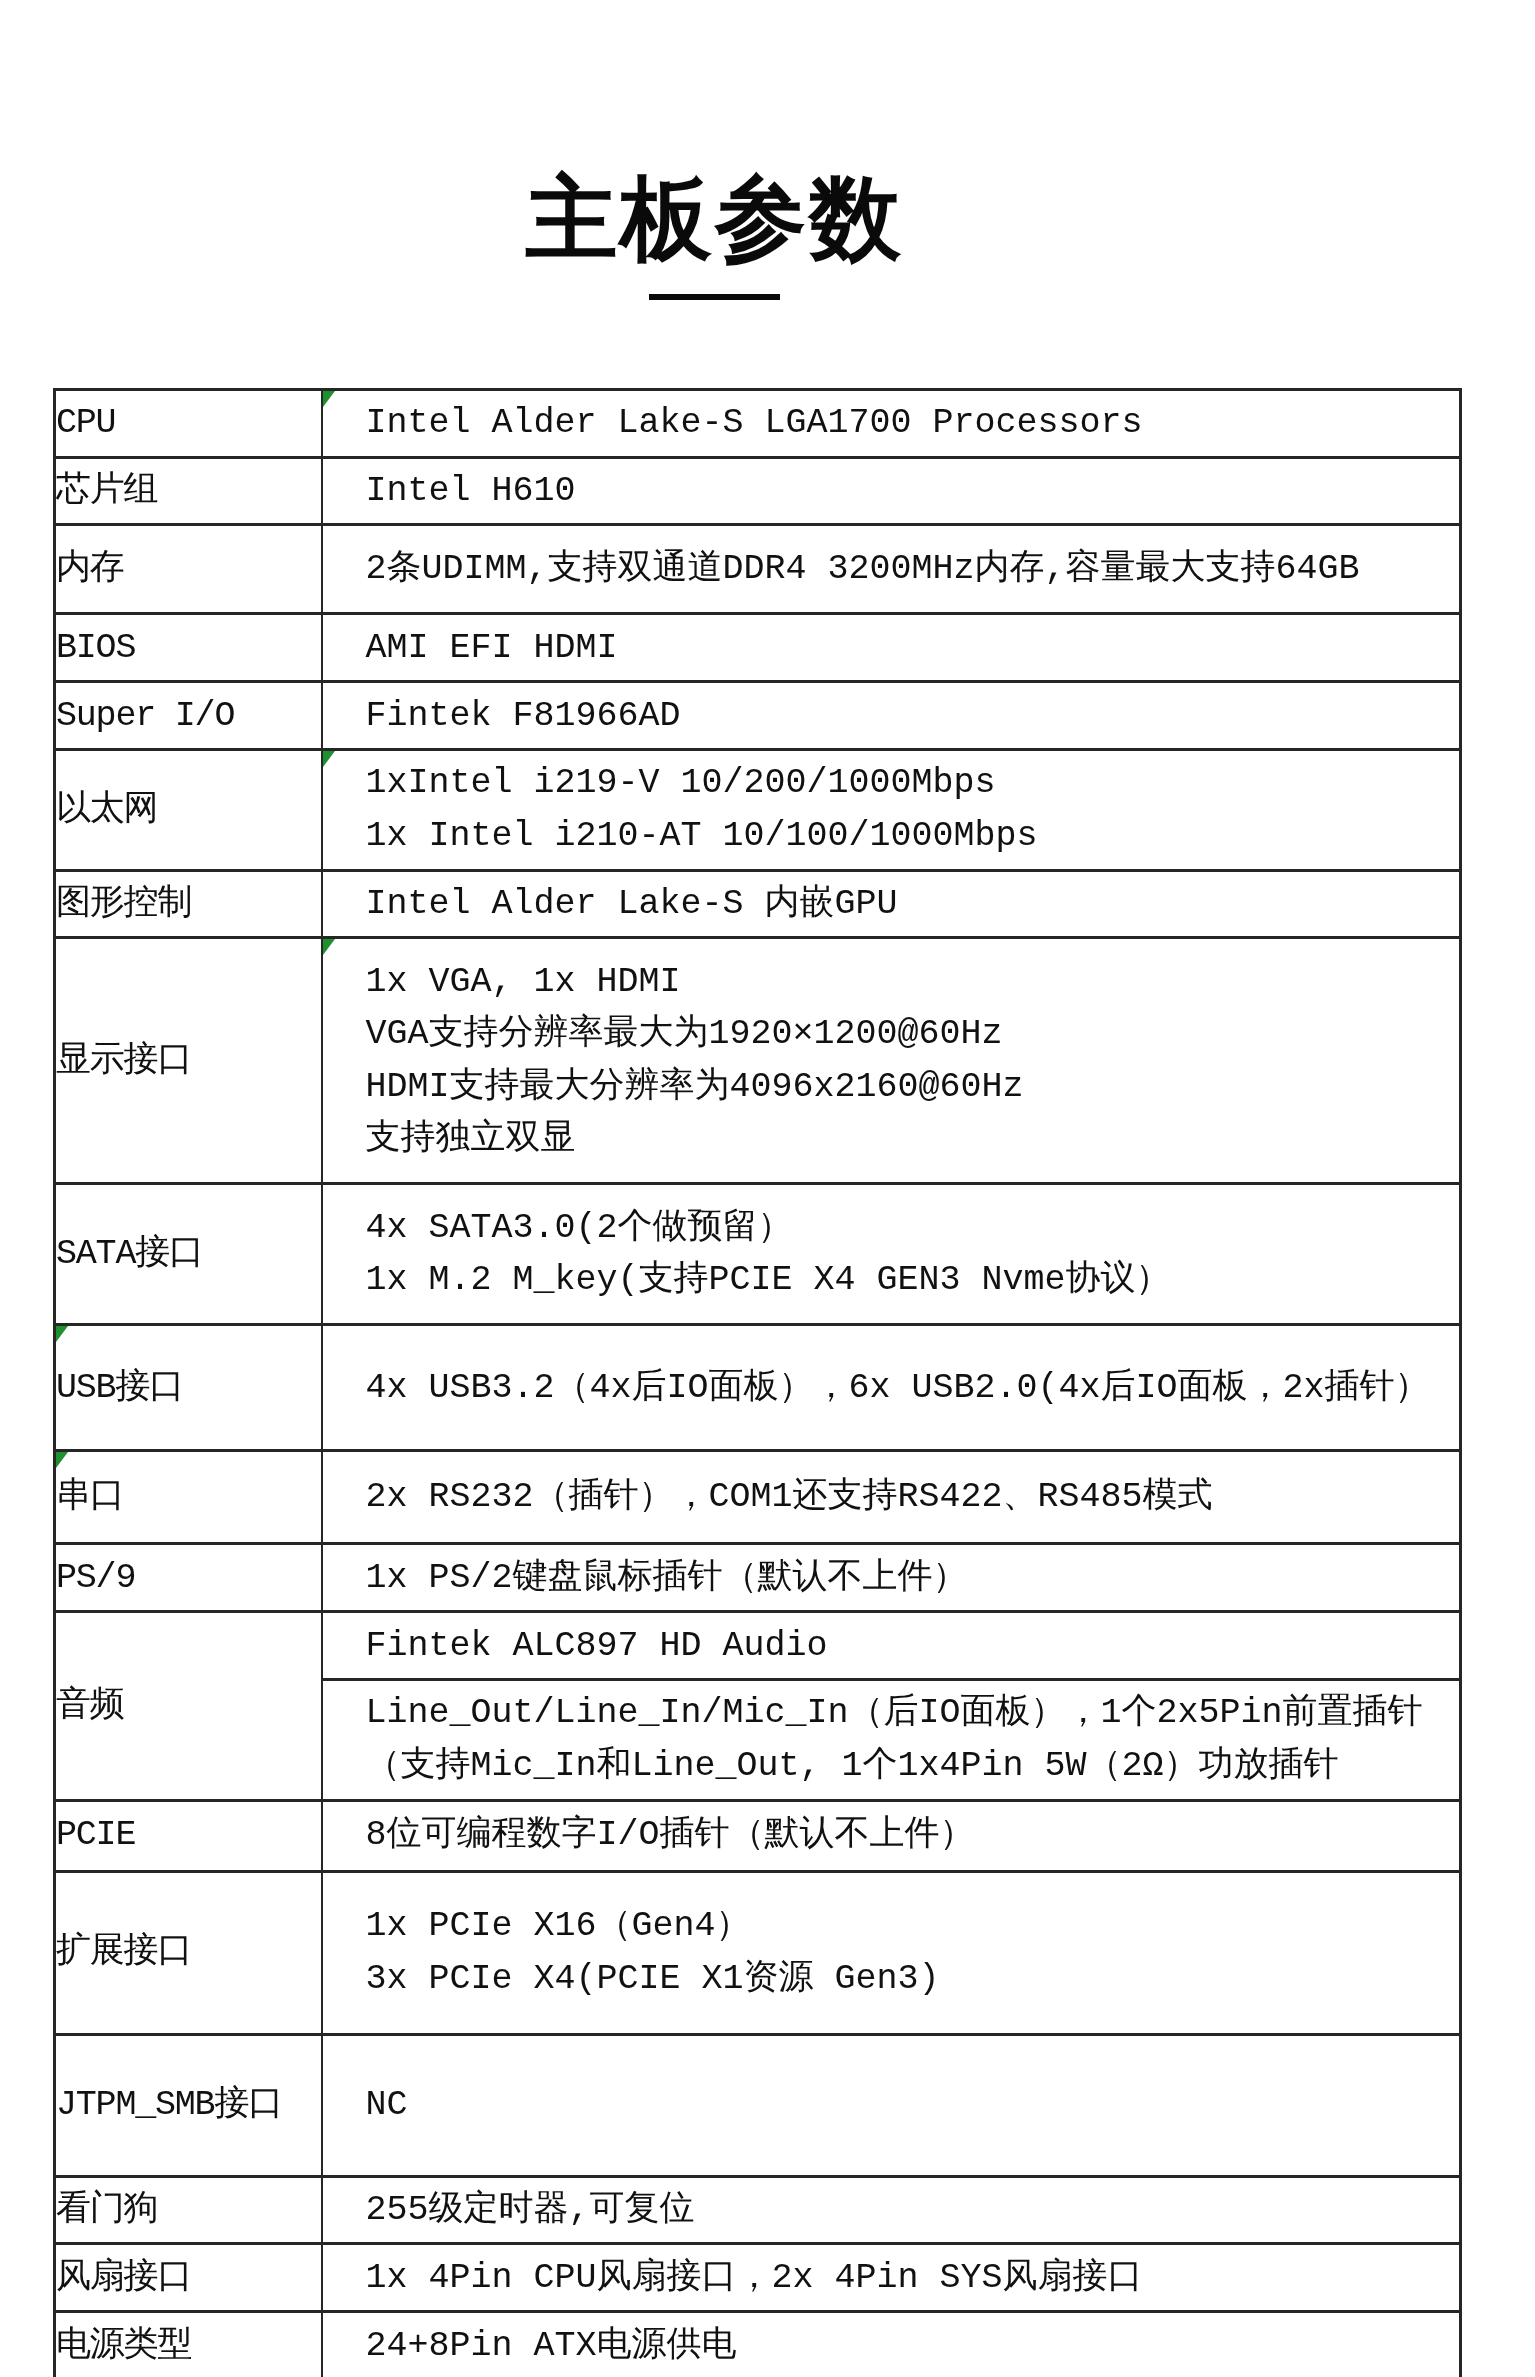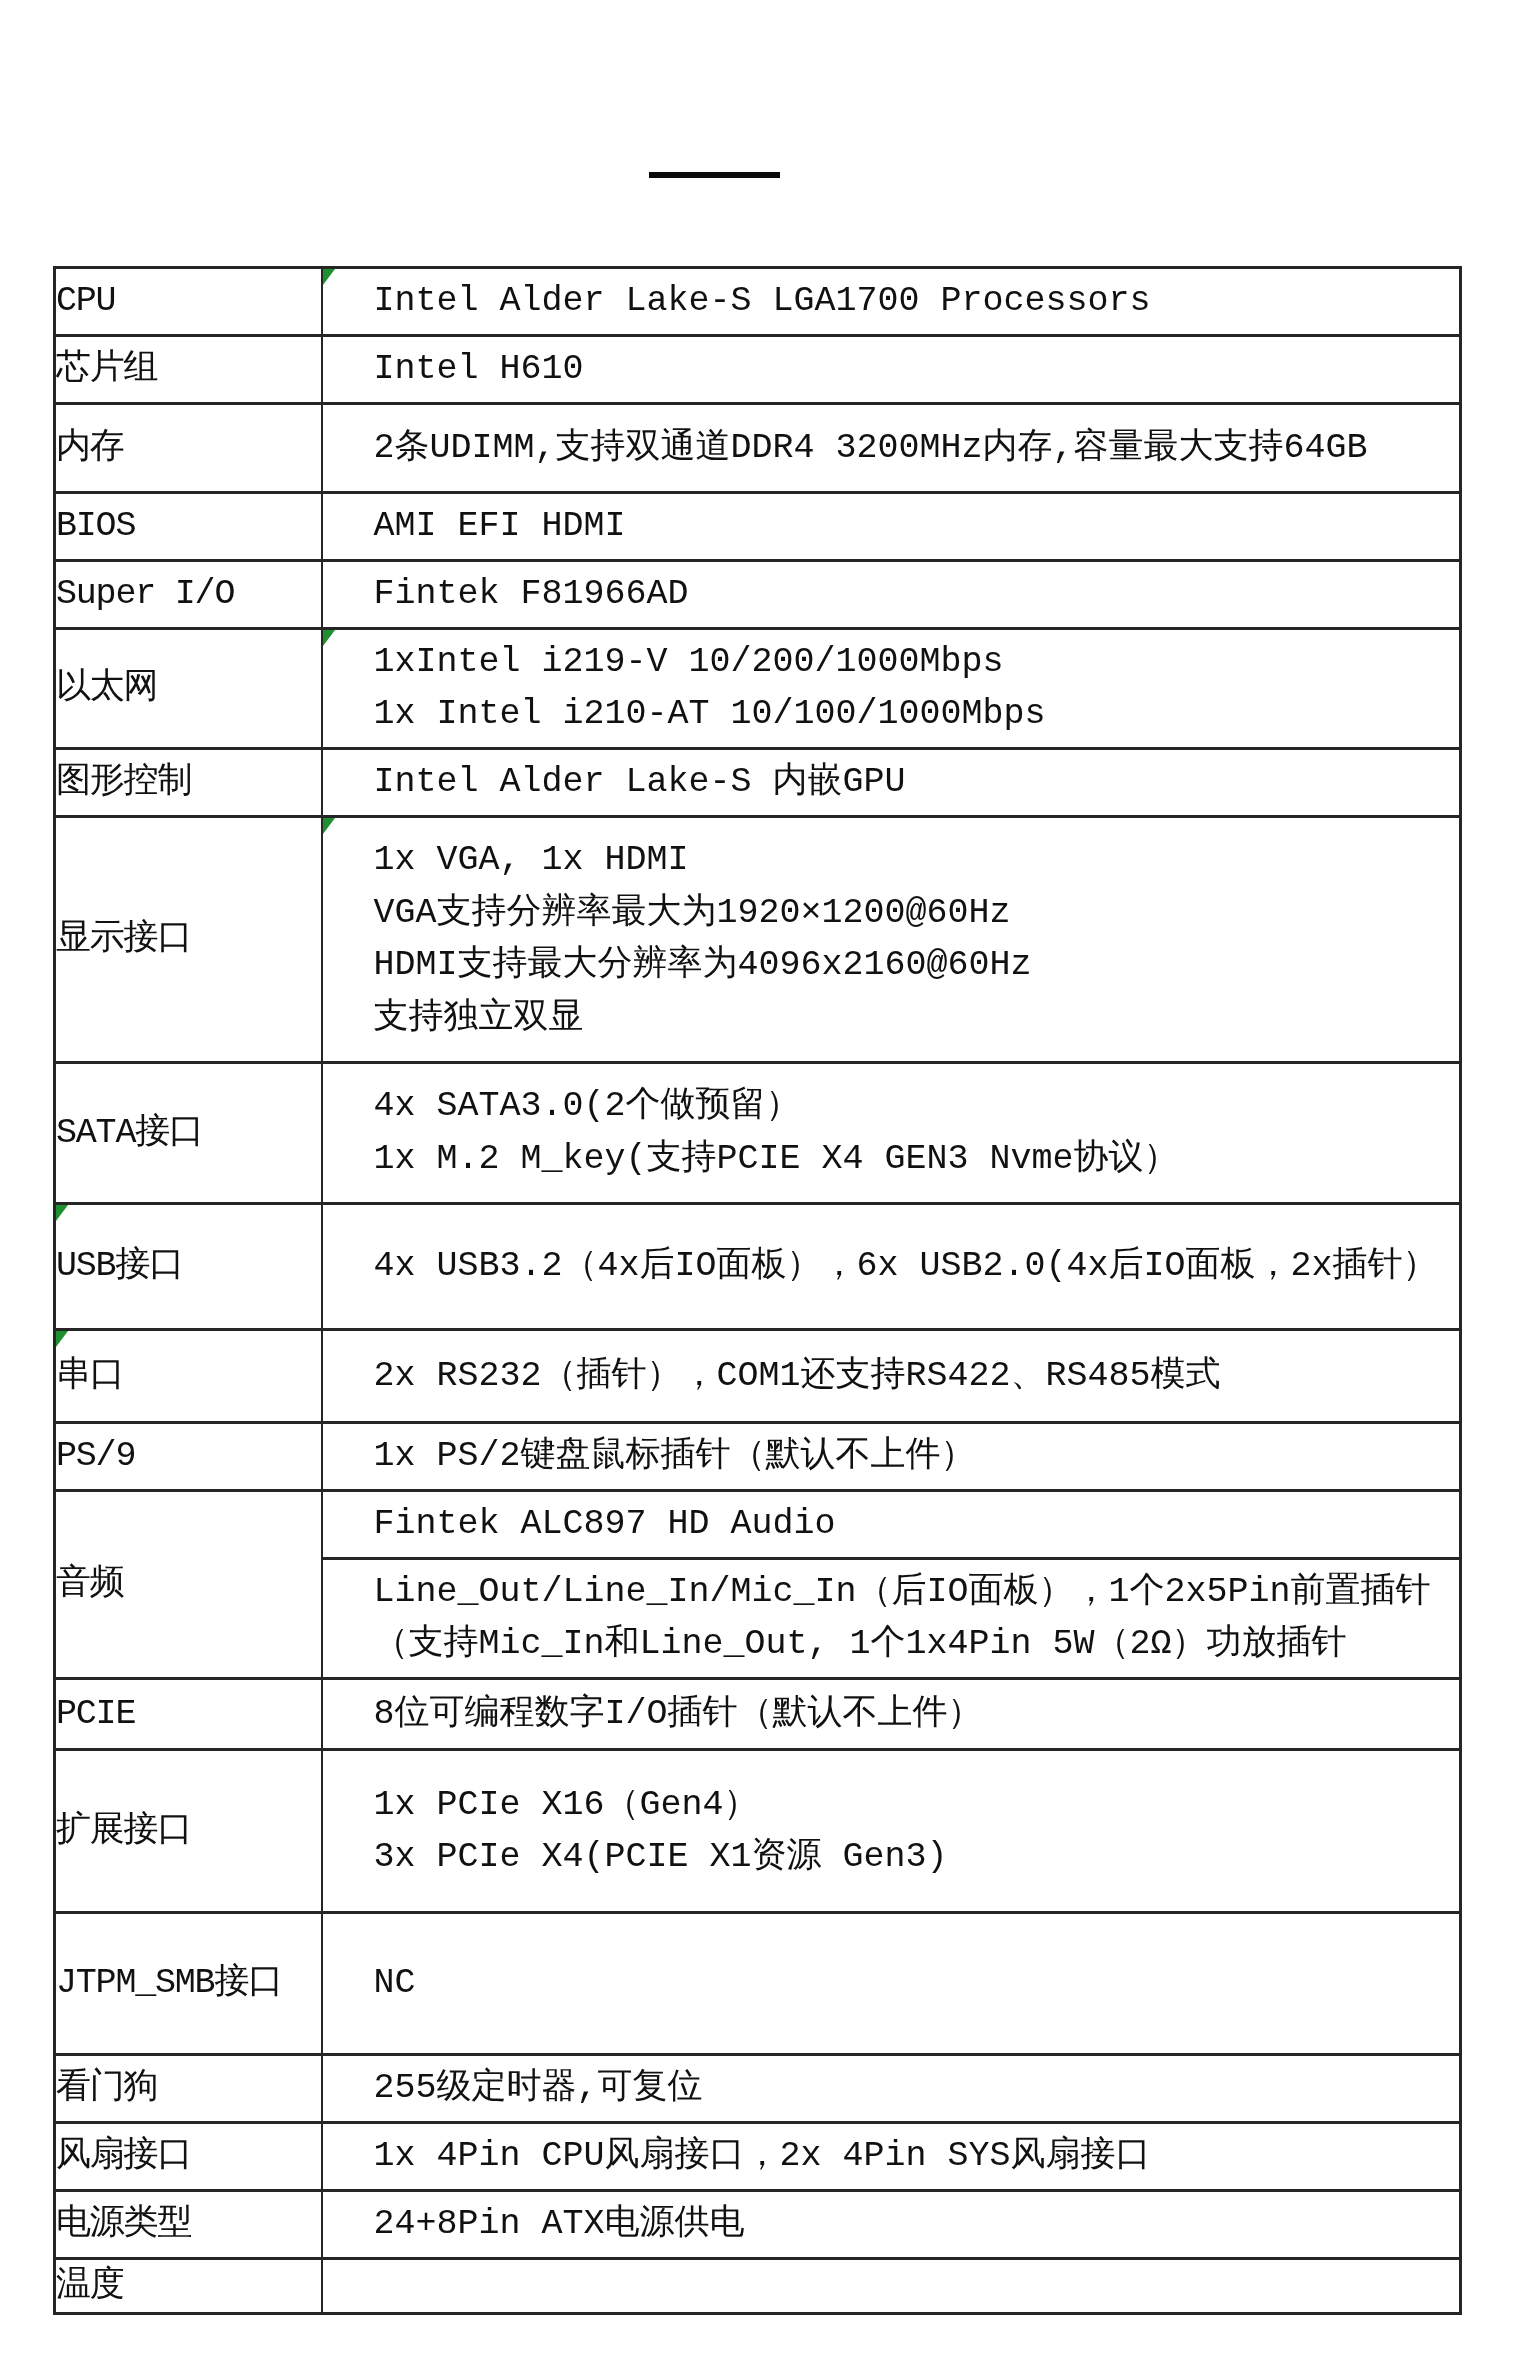--- a/index.html
+++ b/index.html
@@ -42,34 +42,35 @@
     color:var(--text-color);
   }
   td.label{
     letter-spacing:-1.2px;
     white-space:nowrap;
     overflow:visible;
   }
   td.value{
     padding:6.2px 12.4px 6.2px 43px;
   }
-  .line{white-space:normal;margin-left:8px;}
+  .line{white-space:normal;}
 
   .corner-marker{
     position:absolute;
     top:0;left:0;
     width:0;height:0;
     border-top:16px solid var(--marker-green);
     border-right:12.4px solid transparent;
   }
 </style>
 </head>
 <body>
 
 <div class="title-block">
+  <h1 class="page-title">主板参数</h1>
   <div class="title-underline"></div>
 </div>
 
 <table class="spec">
   <colgroup>
       <col class="c-label">
       <col>
     </colgroup>
   <tbody>
 

